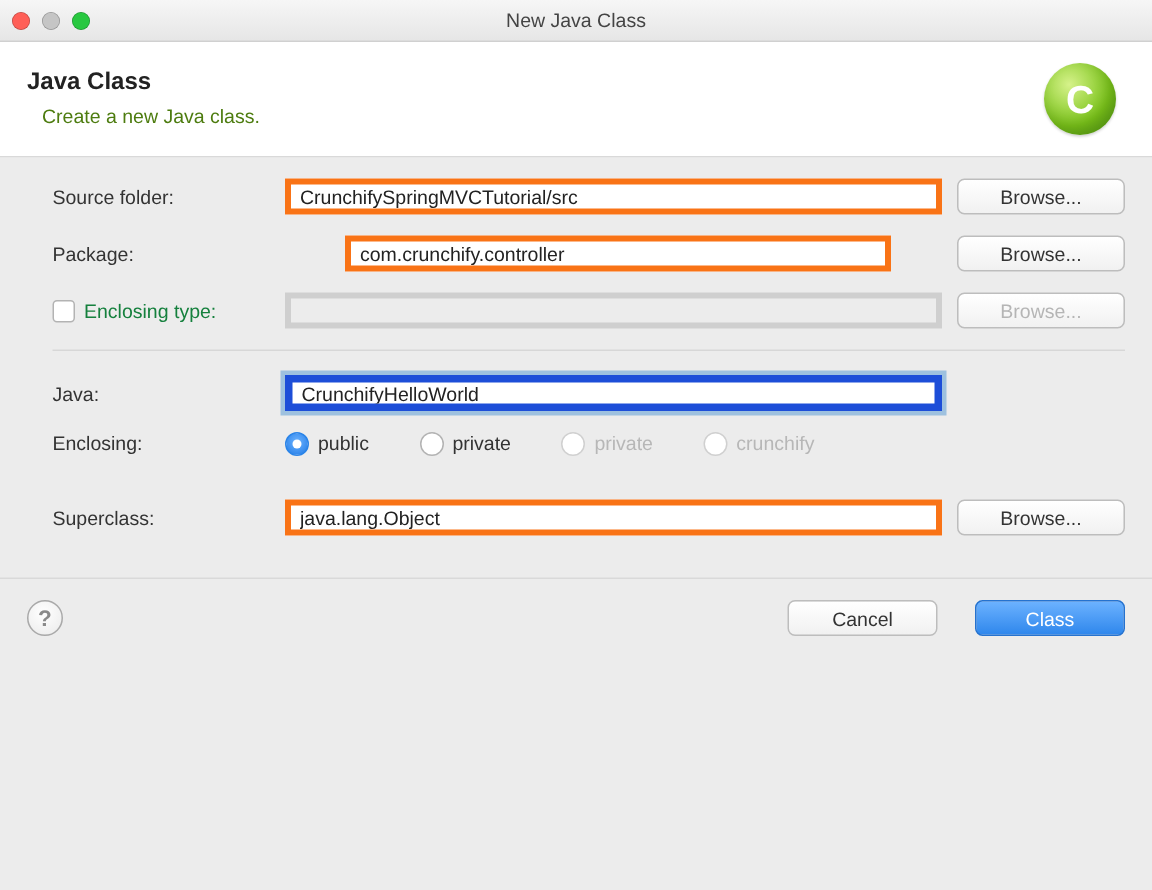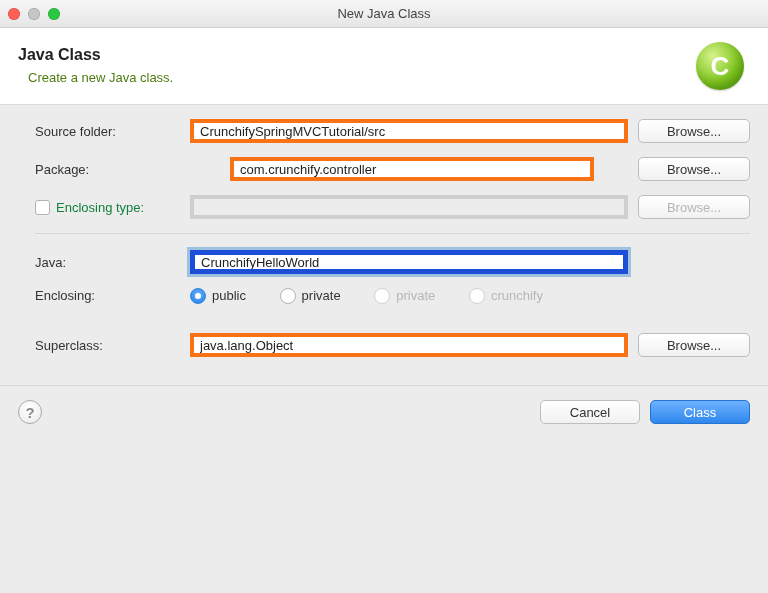--- a/index.html
+++ b/index.html
@@ -30,21 +30,21 @@
   .mac-check:disabled { cursor:default; }
   .mac-radio { appearance:none; width:16px; height:16px; border:1px solid #b3b3b3; border-radius:50%; background:#fff; margin:0 6px 0 0; vertical-align:middle; position:relative; cursor:pointer; }
   .mac-radio:checked { border-color:#2a84e8; background:radial-gradient(circle at 50% 40%, #6db3ff, #1f7ae6); }
   .mac-radio:checked::after { content:""; position:absolute; left:4px; top:4px; width:6px; height:6px; border-radius:50%; background:#fff; }
   .mac-radio:disabled { cursor:default; border-color:#d0d0d0; }
   .opt { display:inline-flex; align-items:flex-start; margin-right:30px; font-size:13px; color:#333; }
   .opt.disabled span, .opt.disabled { color:#b7b7b7; }
   .mod-row { margin-bottom:12px; }
   .footer { border-top:1px solid #d9d9d9; padding:14px 18px 18px 18px; display:flex; align-items:center; justify-content:space-between; background:#ececec; }
   .help { width:24px; height:24px; border:1.5px solid #a9a9a9; border-radius:50%; display:flex; align-items:center; justify-content:center; color:#8a8a8a; font-size:15px; font-weight:600; background:radial-gradient(circle at 45% 35%, #fff, #eaeaea); cursor:pointer; }
-  .footer-btns { display:flex; gap:10px; }
+  .footer-btns { display:flex; gap:25px; }
   .btn.primary { background:linear-gradient(#6cb2ff,#2f87ec); border-color:#2572cf; color:#fff; }
   .row-enclosing { align-items:center; }
   .enclosing-left { display:flex; align-items:center; width:145px; }
   .enclosing-left label { color:#15803d; }
 </style>
 </head>
 <body>
 
 <div class="window">
   <div class="titlebar">

